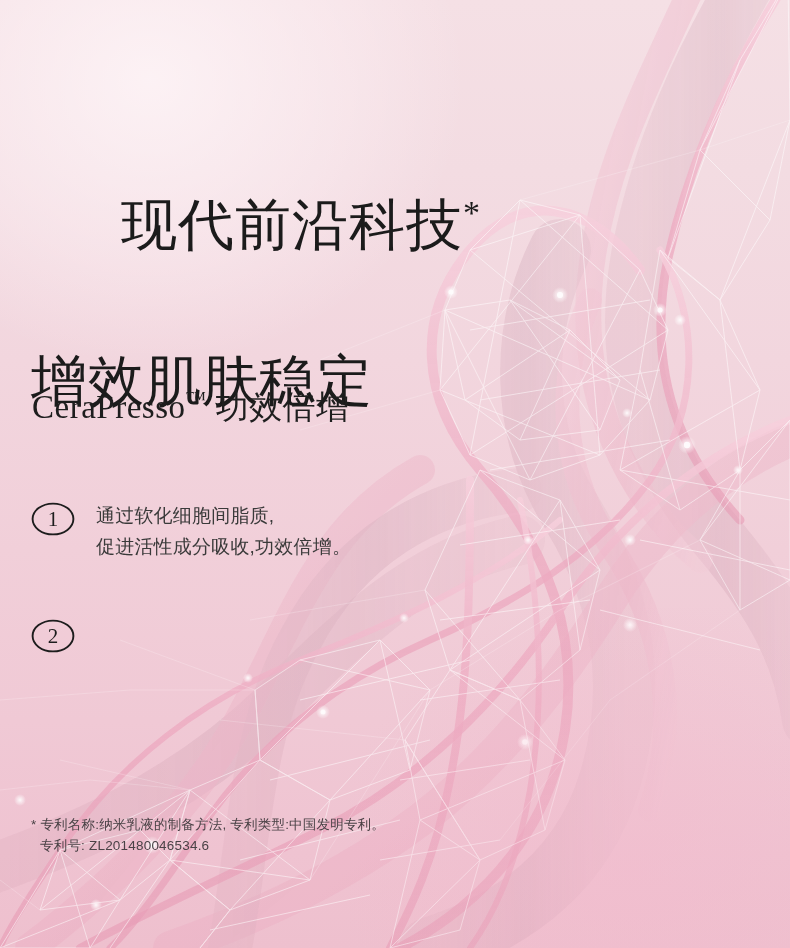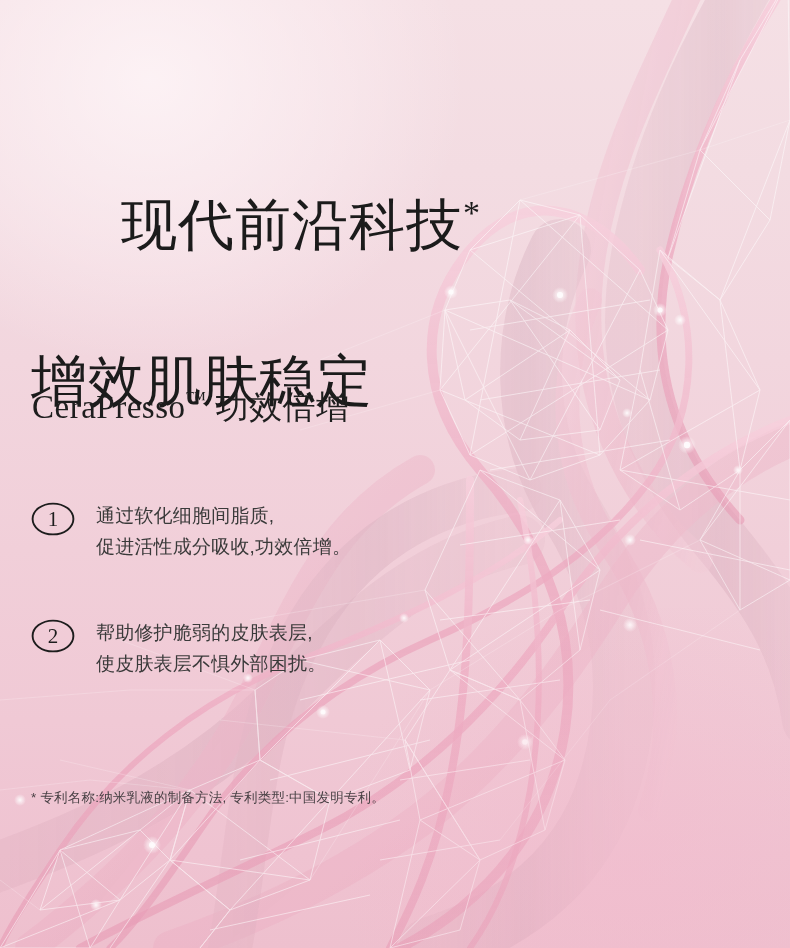--- a/index.html
+++ b/index.html
@@ -127,21 +127,21 @@
     font-size: 19px;
     line-height: 31px;
     color: #3a3a3a;
     letter-spacing: 0.2px;
     white-space: pre-line;
   }
 
   .footnote {
     position: absolute;
     left: 31px;
-    top: 766px;
+    top: 793px;
     font-family: "Liberation Sans", "DejaVu Sans", sans-serif;
     font-size: 13.5px;
     line-height: 21px;
     color: #4a4246;
     letter-spacing: 0.2px;
     white-space: pre-line;
   }
   .footnote .fn2 { display: block; padding-left: 9px; }
 </style>
 </head>
@@ -307,24 +307,23 @@
 促进活性成分吸收,功效倍增。</div>
       </div>
 
       <div class="point">
         <div class="badge">
           <svg width="44" height="34" viewBox="0 0 44 34" xmlns="http://www.w3.org/2000/svg">
             <ellipse cx="22" cy="17" rx="20.4" ry="15.4" fill="none" stroke="#1d1d1d" stroke-width="1.9"></ellipse>
           </svg>
           <span class="num">2</span>
         </div>
-        <div class="ptext">帮助修护脆弱的皮肤表层,
-使皮肤表层不惧外部困扰。</div>
       </div>
 
     </div>
 
     <div class="footnote">
       <span>* 专利名称:纳米乳液的制备方法, 专利类型:中国发明专利。</span>
+      <span class="fn2">专利号: ZL201480046534.6</span>
     </div>
 
   </div>
 </div>
 
 </body></html>

